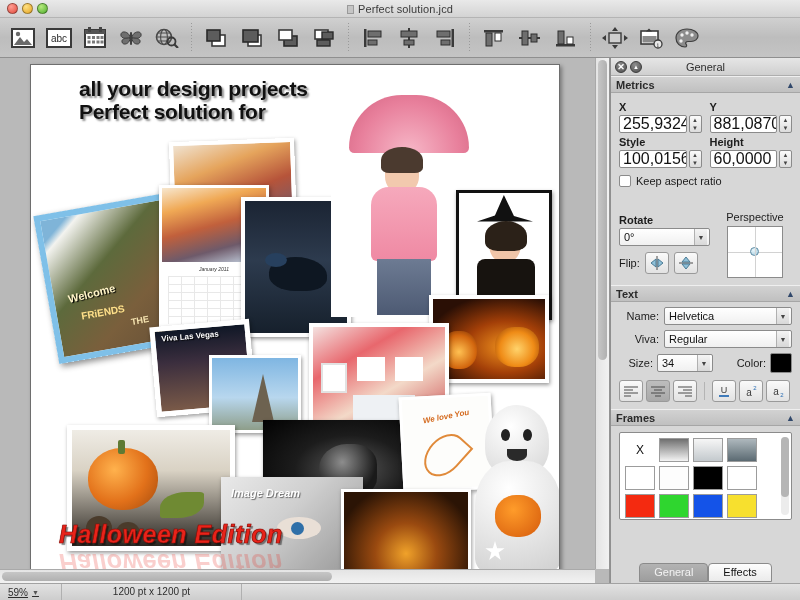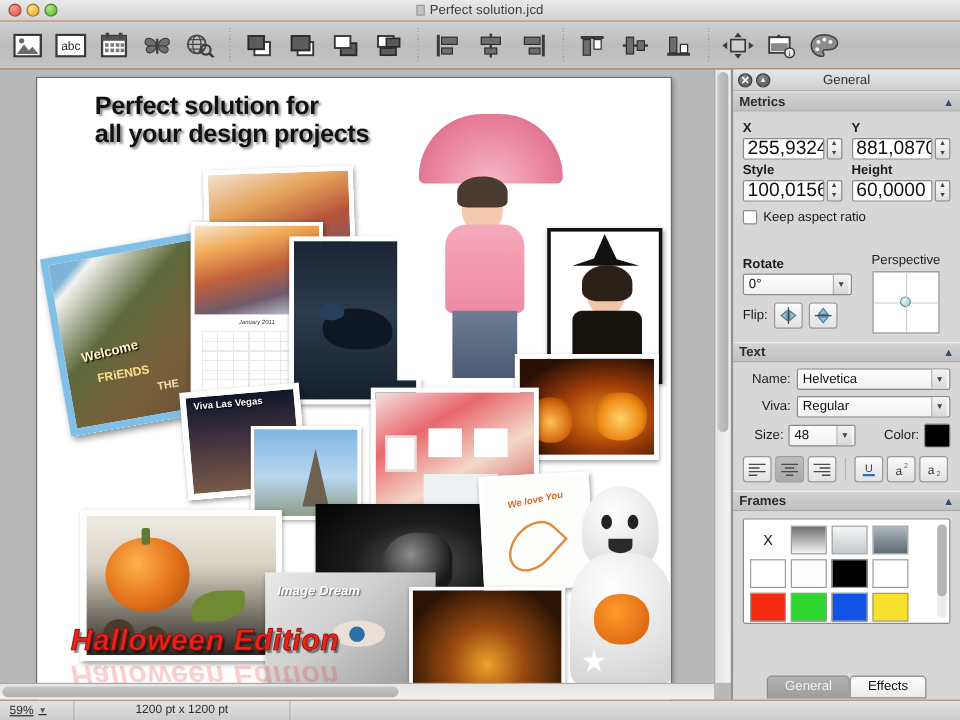--- a/index.html
+++ b/index.html
@@ -444,22 +444,22 @@
       </div>
     </div>
   </div>
 
   <div class="body">
 
     <div class="canvas-wrap">
       <div class="page">
 
         <div class="headline">
+          <div>all your design projects</div>
           <div>Perfect solution for</div>
-          <div>all your design projects</div>
         </div>
 
         <div class="photo" style="left:140px;top:75px;width:125px;height:120px;transform:rotate(-2deg);background:linear-gradient(160deg,#f0e2d0 0%,#e5a45c 25%,#b6543a 48%,#7b5a66 70%,#d7e3ee 100%);border:4px solid #fff;"></div>
 
         <div class="photo" style="left:14px;top:135px;width:175px;height:150px;transform:rotate(-10deg);background:linear-gradient(140deg,#7fb4d8 0%,#7fb4d8 8%,#f3f3ef 12%,#5d6a3c 35%,#7a5f3c 60%,#5e4a35 100%);border:6px solid #7fc0e8;box-shadow:2px 3px 6px rgba(0,0,0,.45);">
           <div class="ph-label" style="left:14px;top:74px;font-size:11px;font-weight:bold;color:#fff4c8;transform:rotate(-4deg);text-shadow:1px 1px 1px #000;">Welcome</div>
           <div class="ph-label" style="left:24px;top:95px;font-size:10px;font-weight:bold;color:#ffe08a;">FRiENDS</div>
           <div class="ph-label" style="left:108px;top:70px;font-size:9px;font-weight:bold;color:#ffe8b0;">Come</div>
           <div class="ph-label" style="left:104px;top:100px;font-size:9px;font-weight:bold;color:#ffd27a;">JOIN</div>
           <div class="ph-label" style="left:72px;top:110px;font-size:9px;font-weight:bold;color:#f5e3b0;">THE</div>
@@ -692,21 +692,21 @@
             <span class="lbl-r">Viva:</span>
             <div class="select">
               <span class="sv">Regular</span>
               <span class="arrow">▼</span>
             </div>
           </div>
 
           <div class="row" style="align-items:center;margin-top:5px;gap:4px;">
             <span class="lbl-r" style="flex:0 0 34px;">Size:</span>
             <div class="select" style="flex:0 0 56px;">
-              <span class="sv">48</span>
+              <span class="sv">34</span>
               <span class="arrow">▼</span>
             </div>
             <span class="lbl-r" style="flex:1 1 auto;">Color:</span>
             <div class="swatch-lg"></div>
           </div>
 
           <div class="align-row">
             <div class="icon-btn">
               <svg width="16" height="12" viewBox="0 0 16 12">
                   <g stroke="#4a4a4a" stroke-width="1.2">

